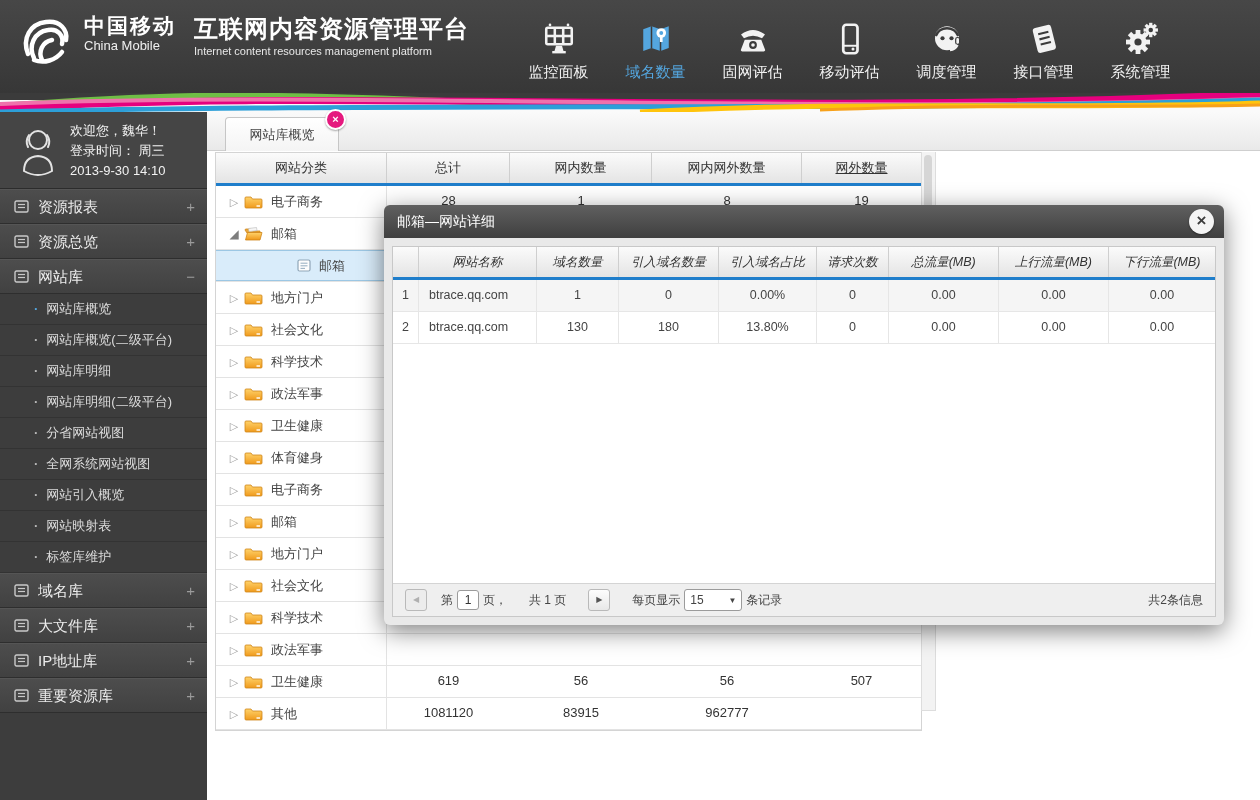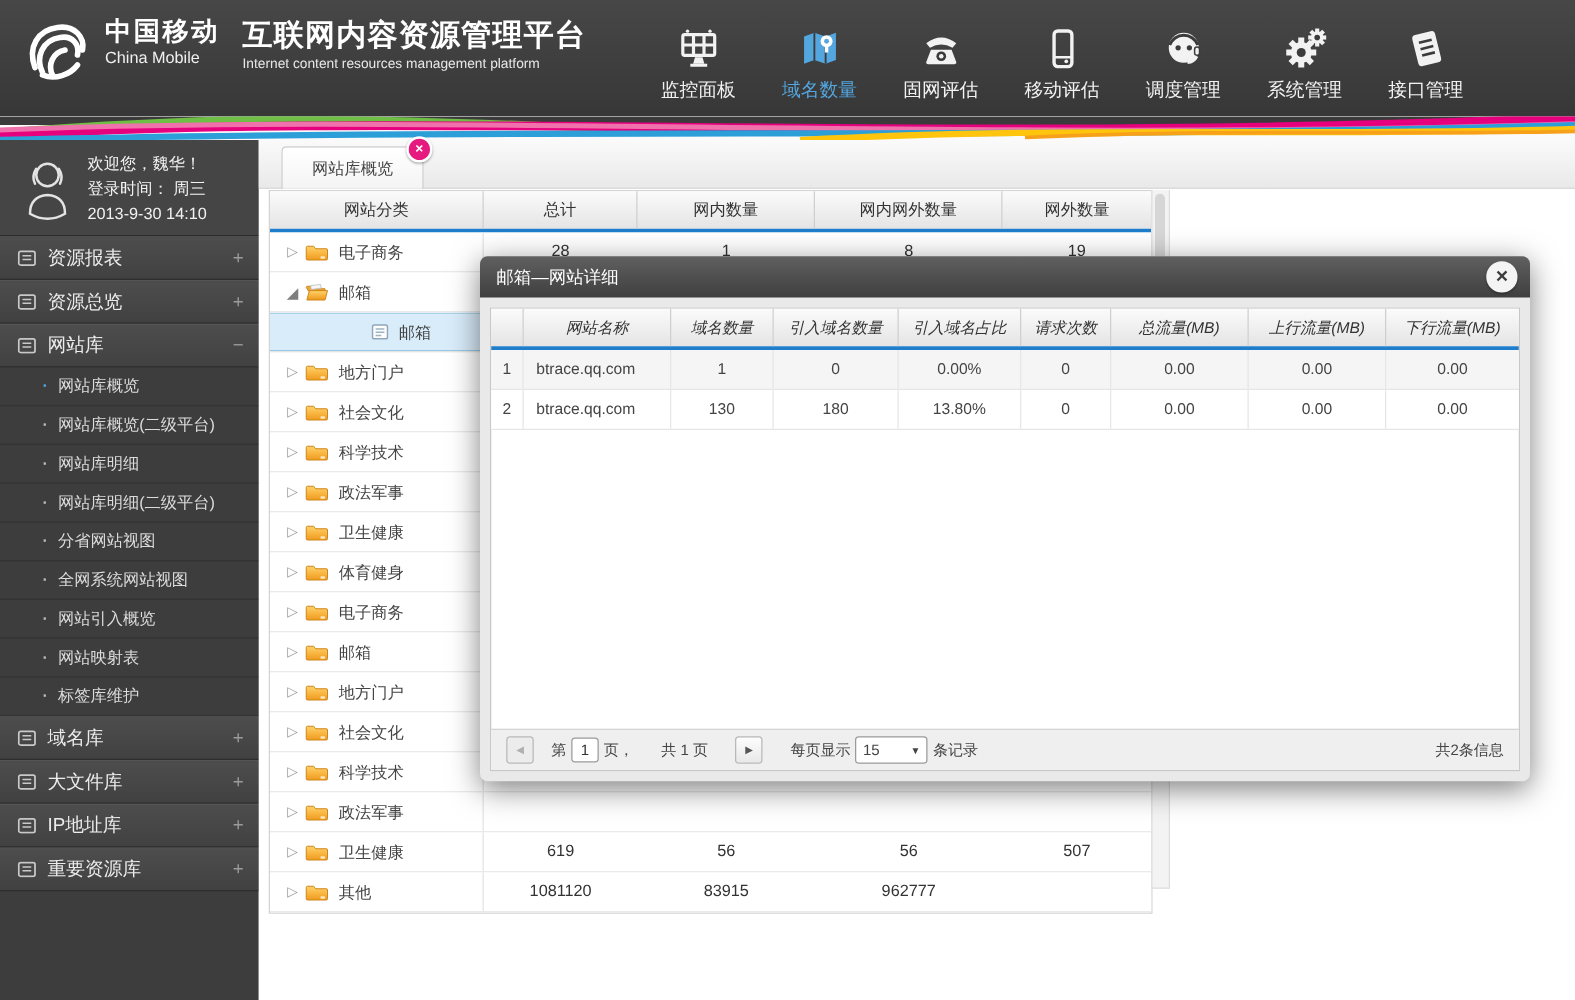--- a/index.html
+++ b/index.html
@@ -53,21 +53,21 @@
       border:1px solid #c6c6c6;border-bottom:none;border-radius:4px 4px 0 0;text-align:center;
       line-height:33px;font-size:13px;color:#444;cursor:pointer;}
   .tab-close{position:absolute;right:-8px;top:-9px;width:17px;height:17px;border-radius:50%;
       background:#e5197e;border:2px solid #fff;box-shadow:0 1px 2px rgba(0,0,0,.35);color:#fff;
       font-size:11px;font-weight:bold;line-height:16px;text-align:center;cursor:pointer;}
 
   .mtable{position:absolute;left:8px;top:40px;width:705px;border:1px solid #d4d4d4;background:#fff;}
   .mhead{display:grid;grid-template-columns:171px 123px 142px 150px 1fr;height:30px;
       background:linear-gradient(#fbfbfb,#e4e4e4);border-bottom:3px solid #1f7ecb;}
   .mhead .hcell{line-height:30px;text-align:center;font-size:13px;color:#333;border-right:1px solid #cfcfcf;}
-  .mhead .hcell:last-child{border-right:none;}
+  .mhead .hcell:last-child{border-right:none;text-decoration:underline;}
   .mrow{display:grid;grid-template-columns:171px 123px 142px 150px 1fr;height:31px;
       border-bottom:1px solid #e3e3e3;background:#fff;cursor:pointer;}
   .mrow .cell{line-height:30px;font-size:13px;color:#333;text-align:center;overflow:hidden;}
   .mrow .c0{display:flex;align-items:center;text-align:left;border-right:1px solid #e3e3e3;}
   .mrow.selected{background:#d9ecfa;box-shadow:inset 0 1px 0 #9cc7e4, inset 0 -1px 0 #9cc7e4;}
   .exp{width:14px;margin-left:11px;font-size:11px;color:#9a9a9a;text-align:center;flex:0 0 14px;}
   .exp.open{color:#7e7e7e;font-size:12px;}
   .tree-ico{margin-left:3px;margin-right:8px;display:inline-flex;flex:0 0 auto;}
   .c0 .lbl{font-size:13px;color:#444;}
   .c0.childpad{padding-left:78px;}
@@ -193,20 +193,33 @@
               <path d="M4.5 10 a8 8 0 0 1 15 0" fill="none" stroke="#3b3b3b" stroke-width="1.6"></path>
               <rect x="17.8" y="11" width="2.6" height="4.5" rx="1.2" fill="#f2f2f2" stroke="#3b3b3b" stroke-width="0.8"></rect>
               <path d="M19 16 q-1.5 3 -5 3.4" fill="none" stroke="#f2f2f2" stroke-width="1.6"></path>
             </svg>
           </div>
     <div class="nav-label">调度管理</div>
         </div>
         <div class="nav-item ">
     <div class="nav-ico">
             <svg width="36" height="36" viewBox="0 0 24 24">
+              <g transform="rotate(-14 12 12)">
+                <rect x="6" y="3.5" width="12.5" height="17" rx="2" fill="#f2f2f2"></rect>
+                <line x1="9" y1="8" x2="16" y2="8" stroke="#3b3b3b" stroke-width="1.4"></line>
+                <line x1="9" y1="11.5" x2="16" y2="11.5" stroke="#3b3b3b" stroke-width="1.4"></line>
+                <line x1="9" y1="15" x2="16" y2="15" stroke="#3b3b3b" stroke-width="1.4"></line>
+              </g>
+            </svg>
+          </div>
+    <div class="nav-label">接口管理</div>
+        </div>
+        <div class="nav-item ">
+    <div class="nav-ico">
+            <svg width="36" height="36" viewBox="0 0 24 24">
               <g fill="#f2f2f2">
                 <g transform="translate(10,14)">
                   <rect x="-1.6" y="-8" width="3.2" height="16"></rect>
                   <rect x="-1.6" y="-8" width="3.2" height="16" transform="rotate(45)"></rect>
                   <rect x="-1.6" y="-8" width="3.2" height="16" transform="rotate(90)"></rect>
                   <rect x="-1.6" y="-8" width="3.2" height="16" transform="rotate(135)"></rect>
                   <circle r="5.6"></circle>
                 </g>
                 <circle cx="10" cy="14" r="2.4" fill="#3b3b3b"></circle>
                 <g transform="translate(18.5,6)">
@@ -214,33 +227,20 @@
                   <rect x="-1.1" y="-4.8" width="2.2" height="9.6" transform="rotate(45)"></rect>
                   <rect x="-1.1" y="-4.8" width="2.2" height="9.6" transform="rotate(90)"></rect>
                   <rect x="-1.1" y="-4.8" width="2.2" height="9.6" transform="rotate(135)"></rect>
                   <circle r="3.3"></circle>
                 </g>
                 <circle cx="18.5" cy="6" r="1.5" fill="#3b3b3b"></circle>
               </g>
             </svg>
           </div>
     <div class="nav-label">系统管理</div>
-        </div>
-        <div class="nav-item ">
-    <div class="nav-ico">
-            <svg width="36" height="36" viewBox="0 0 24 24">
-              <g transform="rotate(-14 12 12)">
-                <rect x="6" y="3.5" width="12.5" height="17" rx="2" fill="#f2f2f2"></rect>
-                <line x1="9" y1="8" x2="16" y2="8" stroke="#3b3b3b" stroke-width="1.4"></line>
-                <line x1="9" y1="11.5" x2="16" y2="11.5" stroke="#3b3b3b" stroke-width="1.4"></line>
-                <line x1="9" y1="15" x2="16" y2="15" stroke="#3b3b3b" stroke-width="1.4"></line>
-              </g>
-            </svg>
-          </div>
-    <div class="nav-label">接口管理</div>
         </div>
       </nav>
   </header>
 
   <div class="ribbon">
     <svg width="1260" height="19" viewBox="0 0 1260 19">
       <rect x="0" y="0" width="1260" height="7" fill="#3b3b3b"></rect>
       <rect x="0" y="7" width="1260" height="12" fill="#fafafa"></rect>
       <path d="M0,13 C160,1 240,0 420,7 C520,11 560,12 640,10" stroke="#6fbe45" stroke-width="6" fill="none"></path>
       <path d="M0,16 C300,-6 760,24 1260,1" stroke="#e6007e" stroke-width="7" fill="none"></path>

